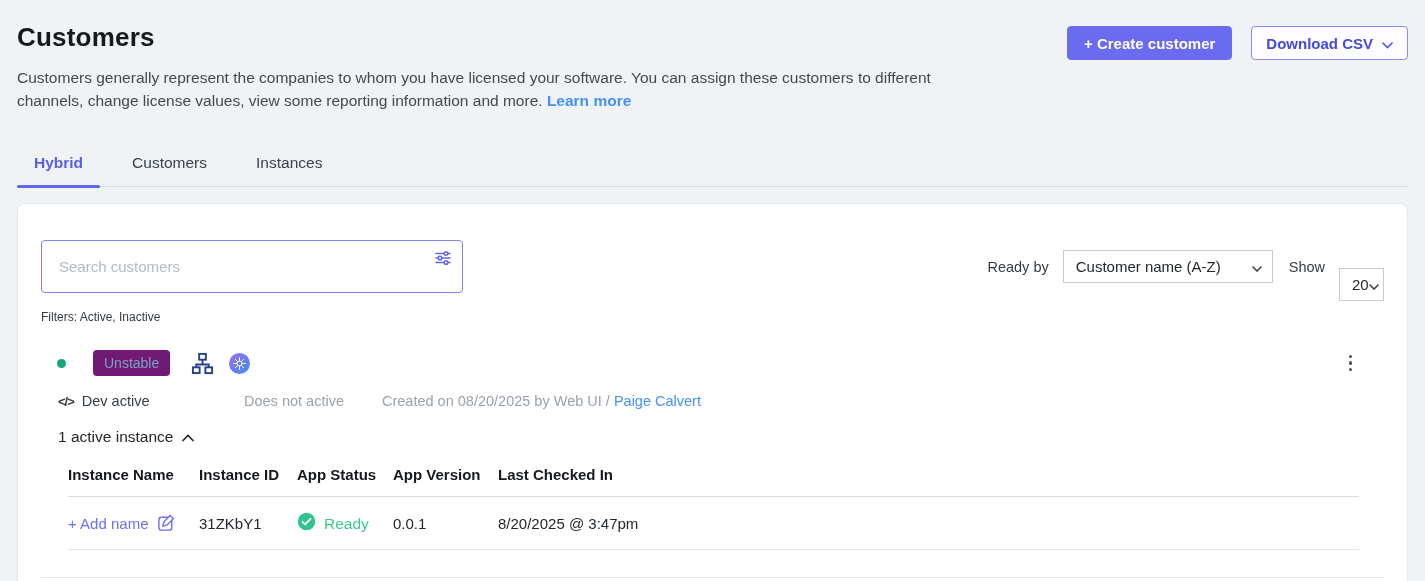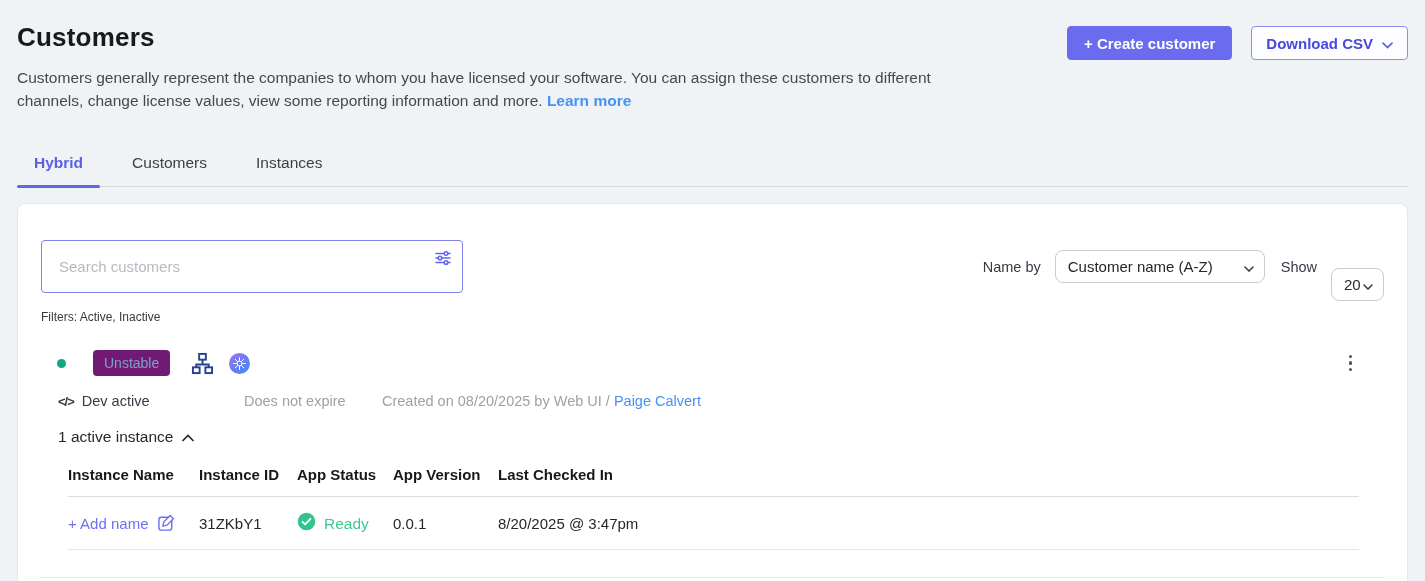--- a/index.html
+++ b/index.html
@@ -65,25 +65,25 @@
   .collapse-wrap { display:flex; align-items:center; margin-left:22px; cursor:pointer; }
   .checkbox {
     width:15px; height:15px; border:1.5px solid #6a737d; border-radius:2px; background:#fff;
   }
   .collapse-label { margin-left:12px; font-size:15px; color:#353c44; }
 
   .toolbar-right { margin-left:auto; display:flex; align-items:center; }
   .ctl-label { font-size:14.5px; color:#353c44; }
   .fake-select {
     display:flex; align-items:center; justify-content:space-between;
-    height:33px; border:1px solid #c6ccd2; border-radius:8px; background:#fff;
+    height:33px; border:1px solid #c6ccd2; border-radius:0; background:#fff;
     padding:0 10px 0 12px; font-size:15px; color:#23282d; cursor:pointer;
   }
   .sel-sort { width:210px; margin-left:14px; }
-  .sel-show { width:53px; margin-left:14px;margin-top:36px; }
+  .sel-show { width:45px; margin-left:14px;margin-top:36px; }
   .show-label { margin-left:16px; }
 
   .filters-caption { margin-top:9px; font-size:12px; color:#343b42; }
 
   
   .customer-head { display:flex; align-items:center; margin-top:26px; }
   .status-dot { width:9px; height:9px; border-radius:50%; background:#12a57f; margin-left:16px; }
   .customer-name { margin-left:13px; font-size:19px; font-weight:700; color:#1c2126; cursor:pointer; }
   .channel-badge {
     margin-left:27px; background:#701a75; color:#7ba2c6; font-size:14px;
@@ -165,21 +165,21 @@
             <path d="M3 5.5h14M3 10h14M3 14.5h14"></path>
             <circle cx="13" cy="5.5" r="1.8" fill="#fff"></circle>
             <circle cx="7" cy="10" r="1.8" fill="#fff"></circle>
             <circle cx="13" cy="14.5" r="1.8" fill="#fff"></circle>
           </svg>
         </span>
       </div>
 
 
       <div class="toolbar-right">
-        <span class="ctl-label">Name by</span>
+        <span class="ctl-label">Ready by</span>
         <div class="fake-select sel-sort">
           <span>Customer name (A-Z)</span>
           <span>
             <svg width="10" height="6" viewBox="0 0 10 6" fill="none">
                 <path d="M1 1l4 4 4-4" stroke="#3a4149" stroke-width="1.6" stroke-linecap="round"></path>
               </svg>
           </span>
         </div>
         <span class="ctl-label show-label">Show</span>
         <div class="fake-select sel-show">
@@ -217,21 +217,21 @@
           <i></i>
           <i></i>
         </span>
     </div>
 
     <div class="license-row">
       <span class="license-type">
         <span class="code-glyph">&lt;/&gt;</span>
         <span>Dev active</span>
       </span>
-      <span class="expiry">Does not expire</span>
+      <span class="expiry">Does not active</span>
       <span class="created">
         <span>Created on 08/20/2025 by Web UI /</span>
         <a class="link-blue regular">Paige Calvert</a>
       </span>
     </div>
 
     <div class="instances-toggle">
       <span>1 active instance</span>
       <span>
         <svg width="12" height="8" viewBox="0 0 12 8" fill="none">

